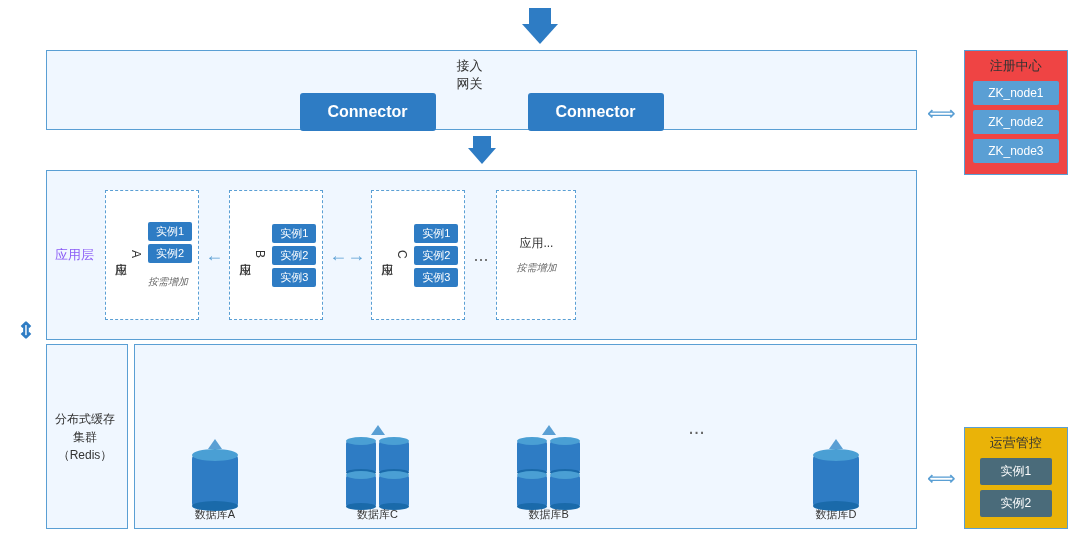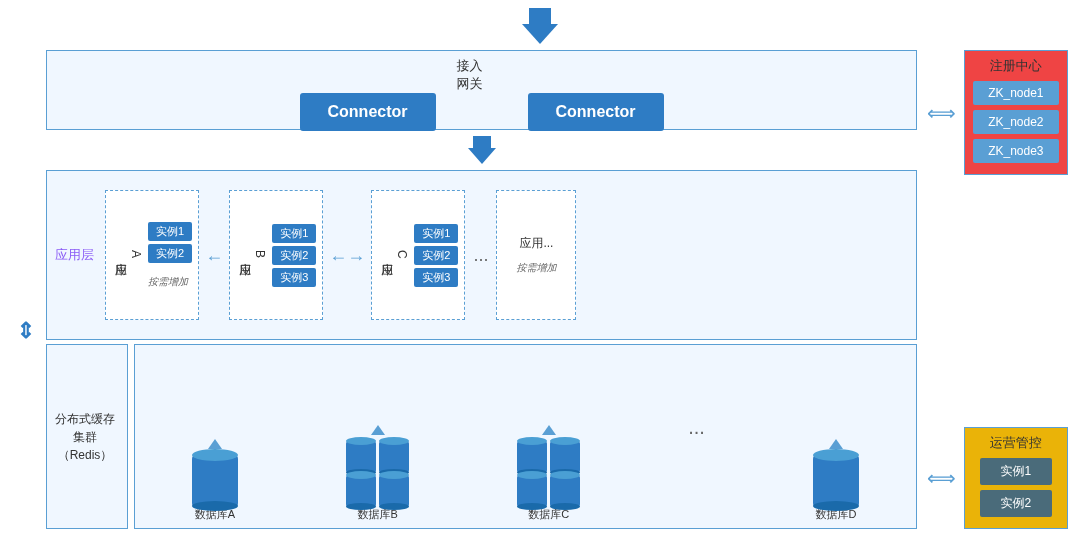--- a/index.html
+++ b/index.html
@@ -516,38 +516,38 @@
               <div class="db-group">
                 <div class="db-group-row">
                   <div class="db-small"></div>
                   <div class="db-small"></div>
                 </div>
                 <div class="db-group-row">
                   <div class="db-small"></div>
                   <div class="db-small"></div>
                 </div>
               </div>
-              <div class="db-label">数据库B</div>
+              <div class="db-label">数据库C</div>
             </div>
 
             <div class="db-node">
               <div style="font-size:11px;color:#999;margin-bottom:4px;">
                 <span class="arrow-up-small"></span>
               </div>
               <div class="db-group">
                 <div class="db-group-row">
                   <div class="db-small"></div>
                   <div class="db-small"></div>
                 </div>
                 <div class="db-group-row">
                   <div class="db-small"></div>
                   <div class="db-small"></div>
                 </div>
               </div>
-              <div class="db-label">数据库C</div>
+              <div class="db-label">数据库B</div>
             </div>
 
             <div class="db-dots">...</div>
 
             <div class="db-node">
               <div style="font-size:11px;color:#999;margin-bottom:4px;">
                 <span class="arrow-up-small"></span>
               </div>
               <div class="db-cylinder">
                 <div class="db-single"></div>

